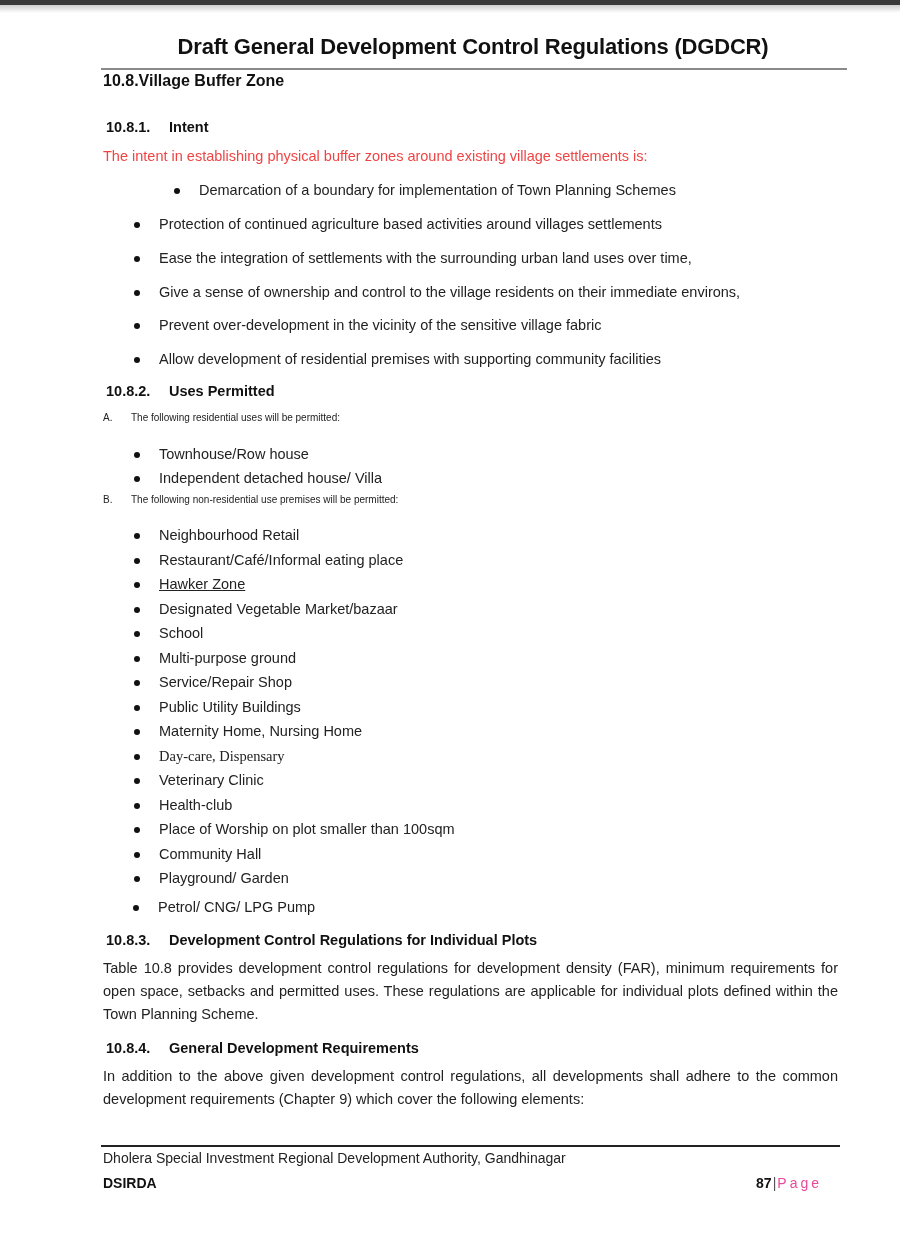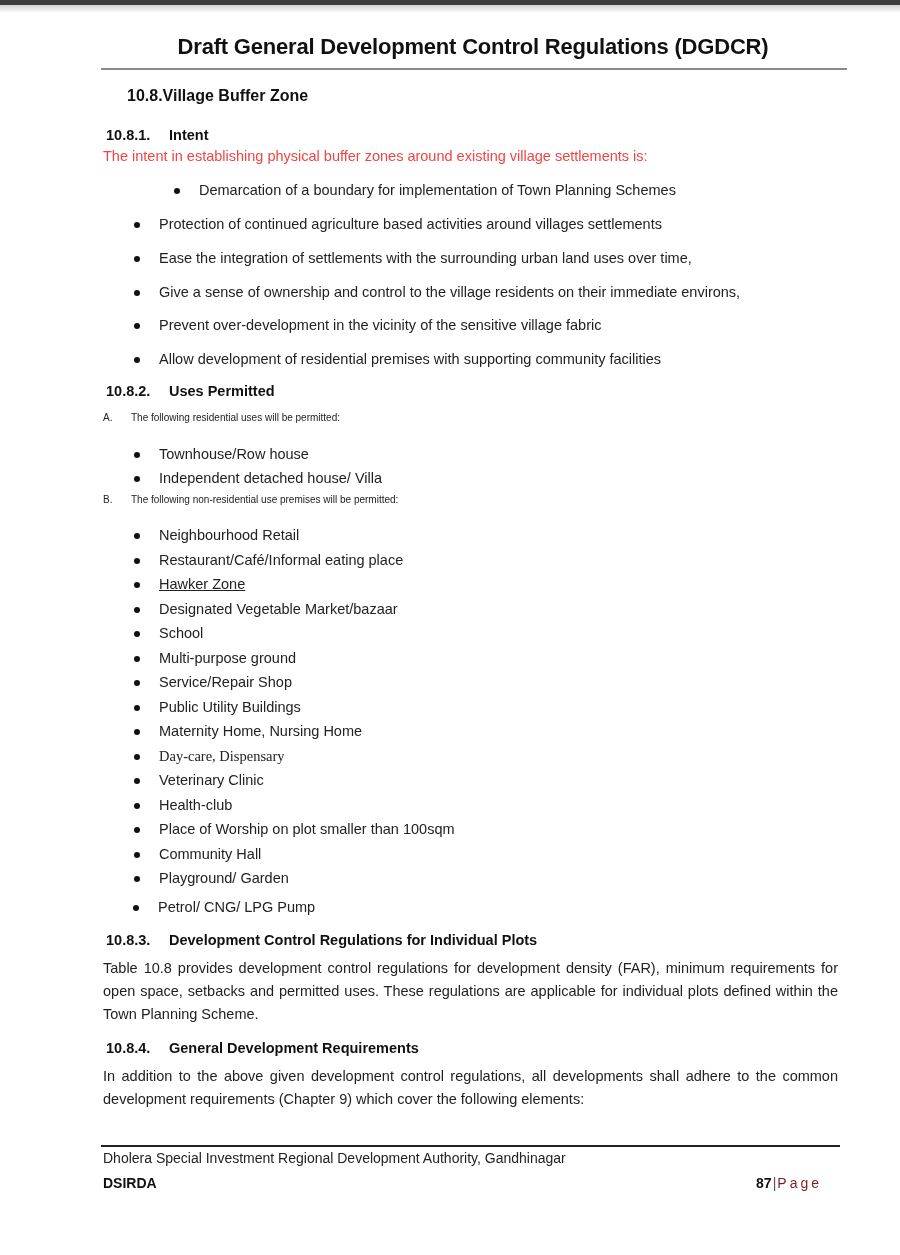--- a/index.html
+++ b/index.html
@@ -44,34 +44,34 @@
   .alpha .lbl { display: inline-block; width: 28px; }
   .footer-rule {
     position: absolute; left: 101px; top: 1145px; width: 739px; height: 2px;
     background: #222;
   }
   .footer-org { position: absolute; left: 103px; top: 1150px; font-size: 14px; color: #222; }
   .footer-abbr { position: absolute; left: 103px; top: 1175px; font-size: 14px; font-weight: bold; color: #111; }
   .footer-page { position: absolute; right: 78px; top: 1175px; font-size: 14px; color: #111; }
   .footer-page .pnum { font-weight: bold; }
   .footer-page .sep { color: #555; margin: 0 1px; }
-  .footer-page .plabel { color: #7f1d1d; letter-spacing: 3px; }
+  .footer-page .plabel { color: #ec4899; letter-spacing: 3px; }
 </style>
 </head>
 <body>
 
 <div class="topbar"></div>
 <div class="topshade"></div>
 
 <div class="header-title">Draft General Development Control Regulations (DGDCR)</div>
 <div class="header-rule"></div>
 
-<div class="abs h2" style="left:103px; top:87px;margin-left:24px;"><span>10.8.</span><span>Village Buffer Zone</span></div>
+<div class="abs h2" style="left:103px; top:72px;"><span>10.8.</span><span>Village Buffer Zone</span></div>
 
-<div class="abs h3" style="left:106px; top:119px;margin-top:8px;"><span class="num">10.8.1.</span><span>Intent</span></div>
+<div class="abs h3" style="left:106px; top:119px;"><span class="num">10.8.1.</span><span>Intent</span></div>
 <div class="abs body-text" style="left:103px; top:148px;">The intent in establishing physical buffer zones around existing village settlements is:</div>
 
 <div class="bullet" style="left:159px; top:182px;margin-left:40px;"><span class="dot"></span><span>Demarcation of a boundary for implementation of Town Planning Schemes</span></div>
 <div class="bullet" style="left:159px; top:216px;"><span class="dot"></span><span>Protection of continued agriculture based activities around villages settlements</span></div>
 <div class="bullet" style="left:159px; top:250px;"><span class="dot"></span><span>Ease the integration of settlements with the surrounding urban land uses over time,</span></div>
 <div class="bullet" style="left:159px; top:284px;"><span class="dot"></span><span>Give a sense of ownership and control to the village residents on their immediate environs,</span></div>
 <div class="bullet" style="left:159px; top:317px;"><span class="dot"></span><span>Prevent over-development in the vicinity of the sensitive village fabric</span></div>
 <div class="bullet" style="left:159px; top:351px;"><span class="dot"></span><span>Allow development of residential premises with supporting community facilities</span></div>
 
 <div class="abs h3" style="left:106px; top:383px;"><span class="num">10.8.2.</span><span>Uses Permitted</span></div>

